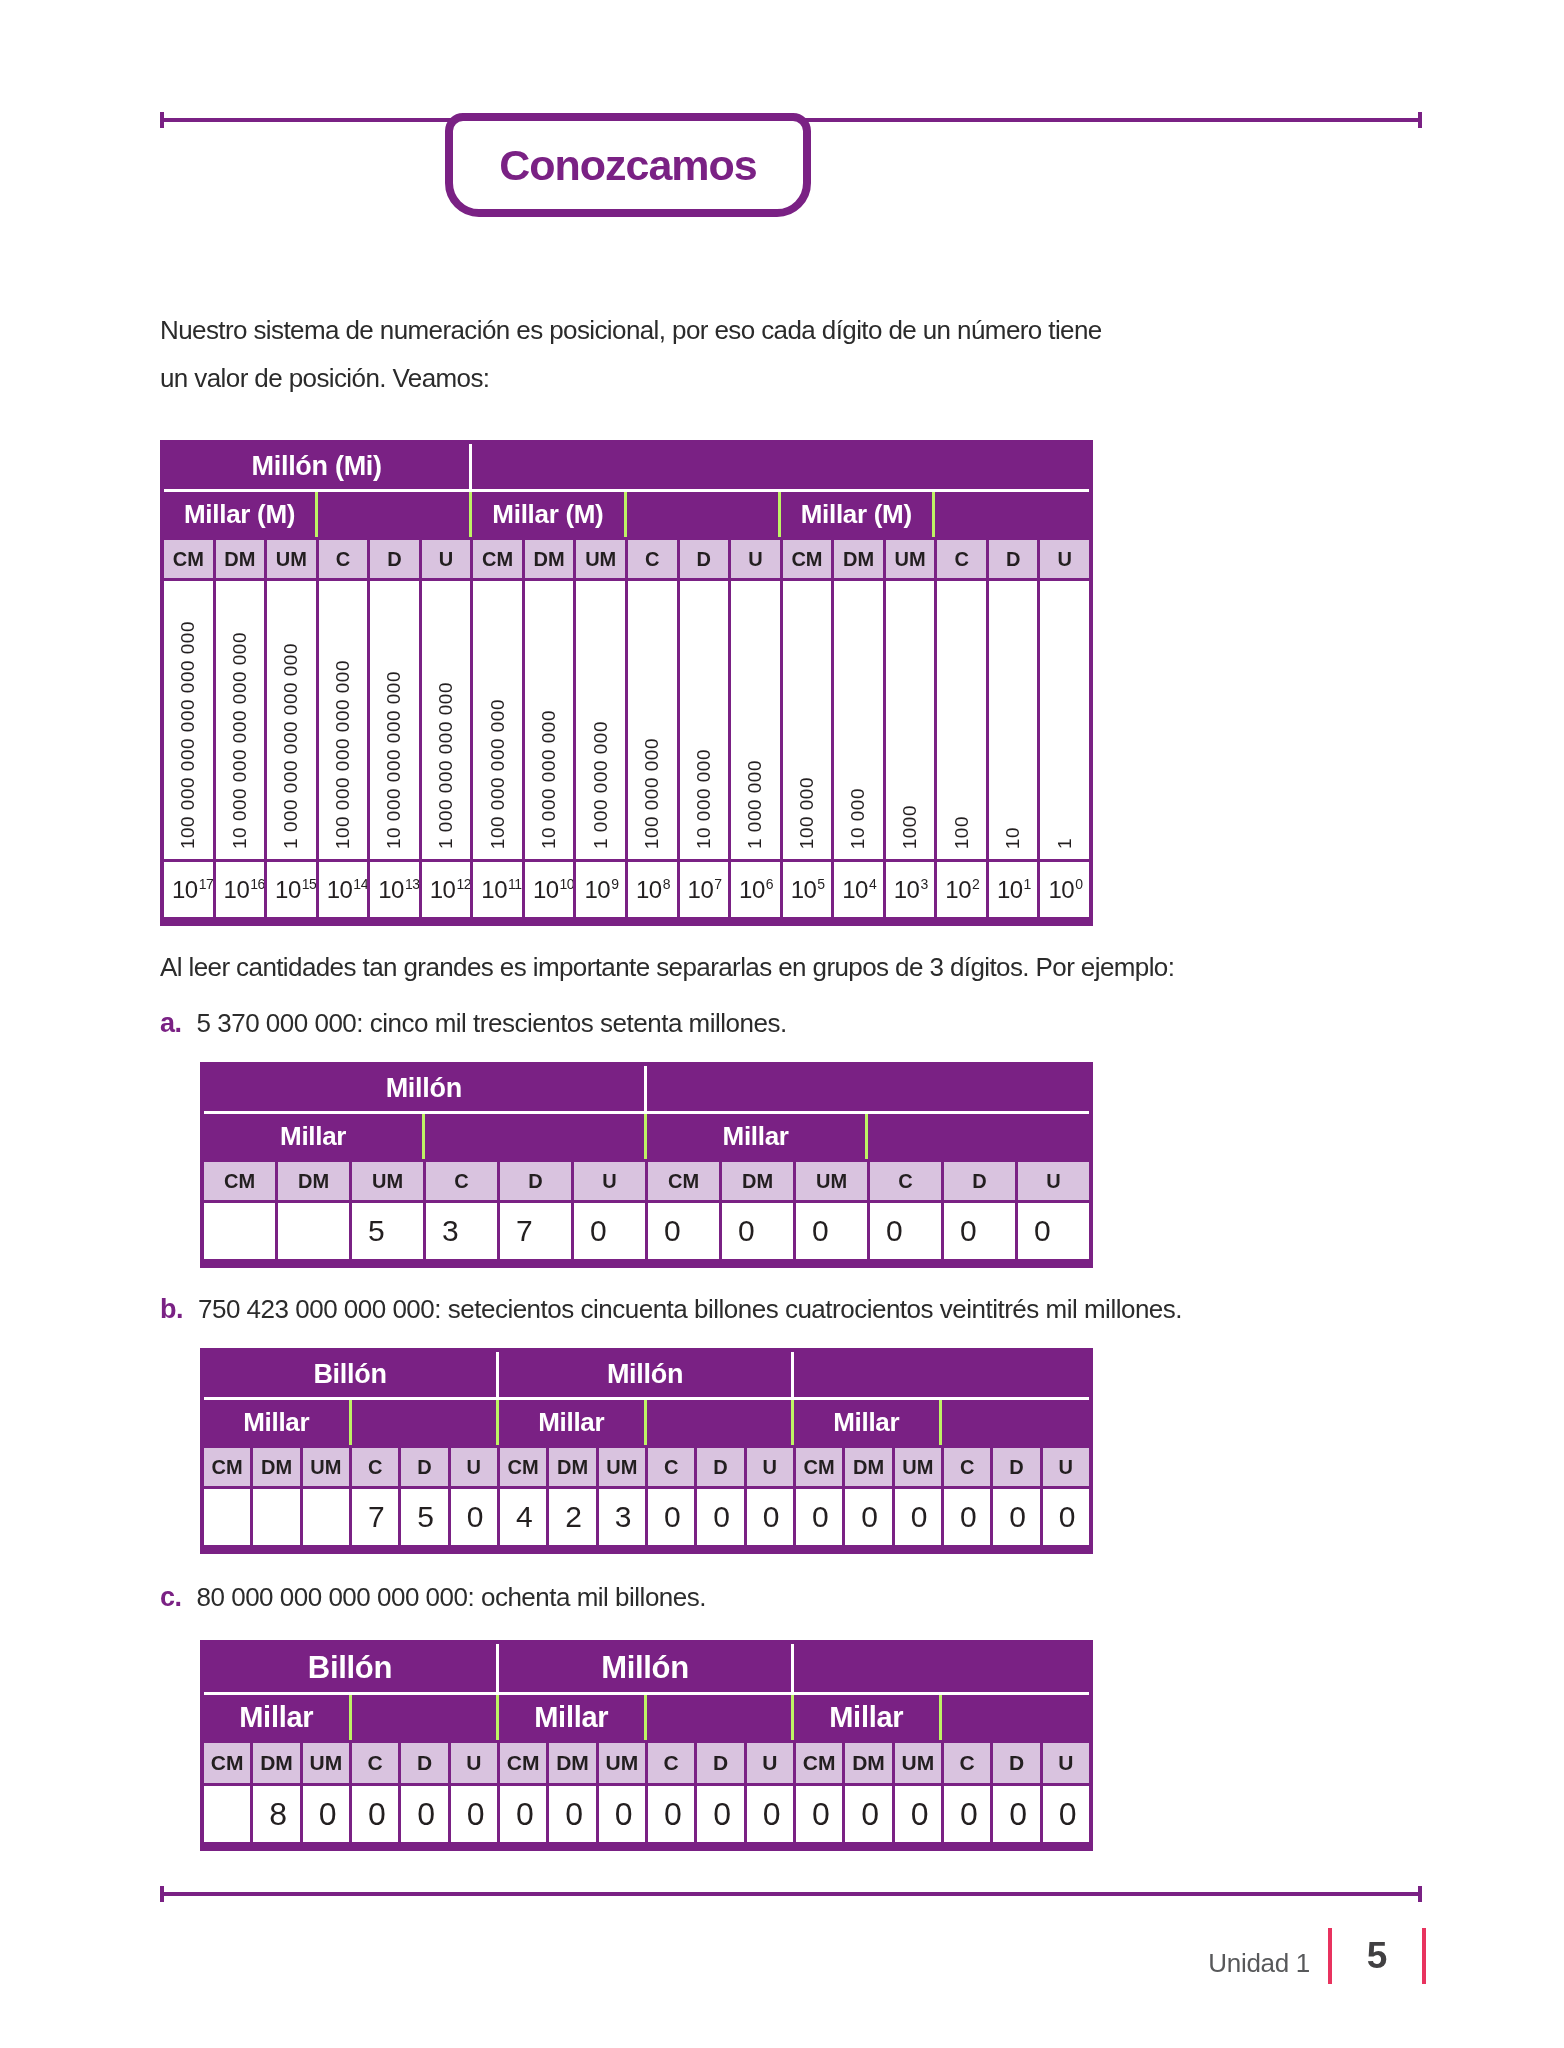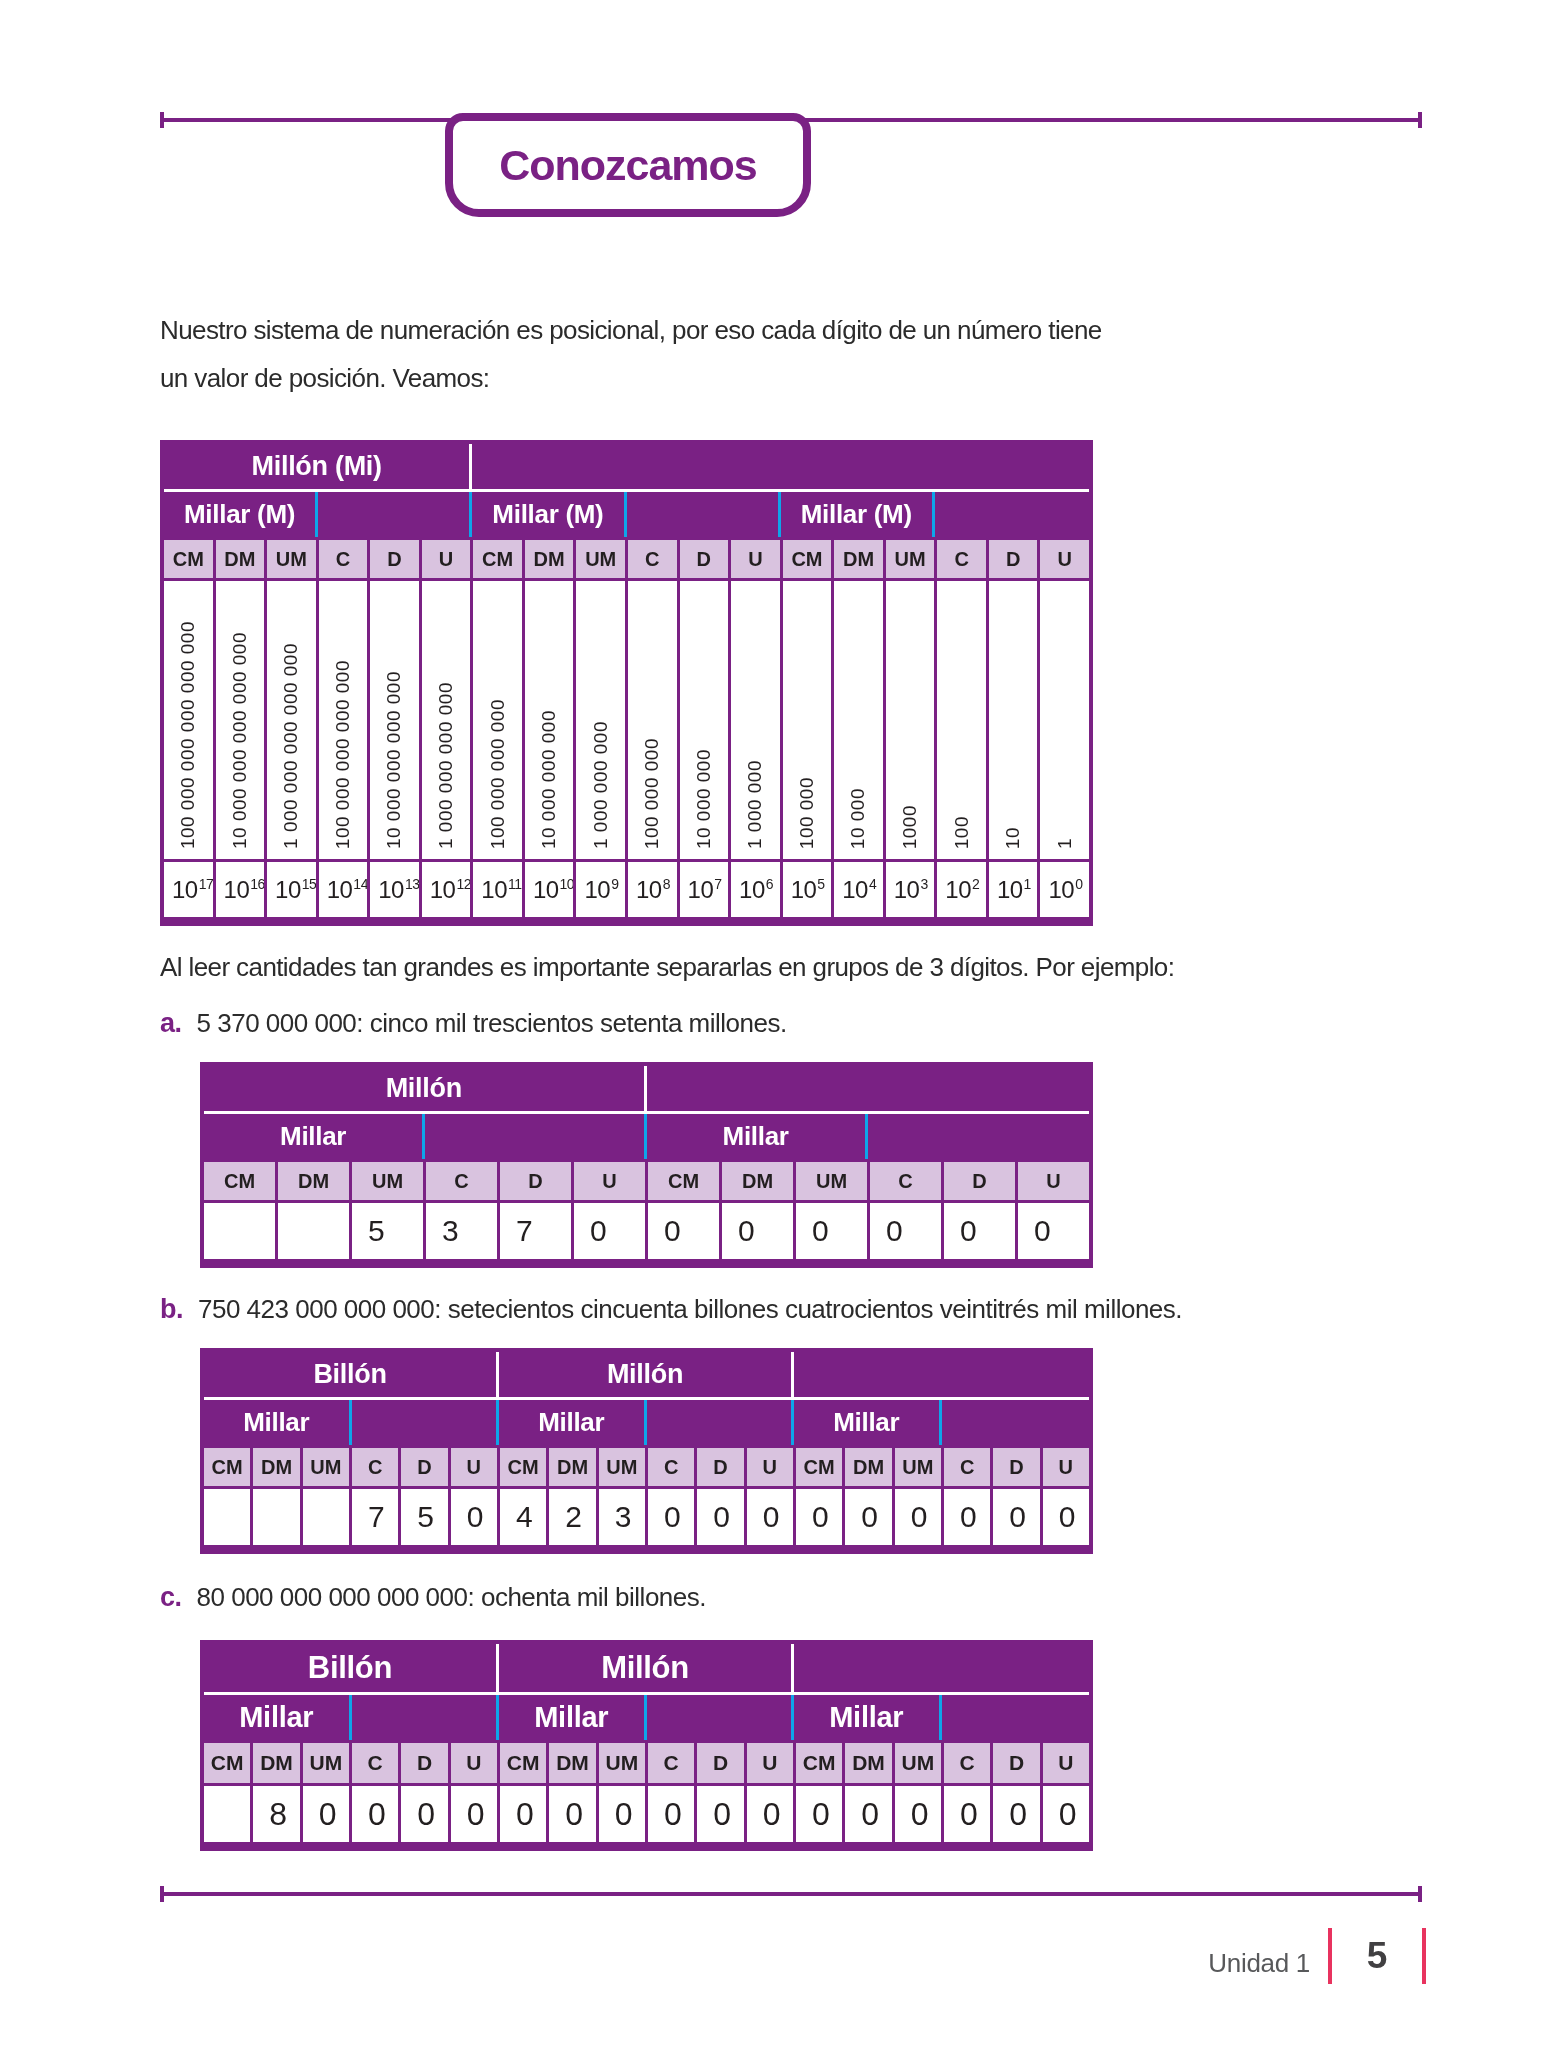--- a/index.html
+++ b/index.html
@@ -40,21 +40,21 @@
   #tableC{left:200px; top:1640px; width:885px;}
 
   .trow{display:grid;}
   .tcell{display:flex; align-items:center; justify-content:center; box-sizing:border-box; overflow:hidden;}
 
   .row-sec{background:#7A2184; border-bottom:3px solid #ffffff;}
   .row-sec .tcell{color:#fff; font-weight:bold; font-size:27px; height:45px; border-right:3px solid #fff; letter-spacing:-0.3px;}
   .row-sec .tcell:last-child{border-right:none;}
 
   .row-sub{background:#7A2184;}
-  .row-sub .tcell{color:#fff; font-weight:bold; font-size:26px; height:45px; border-right:3px solid #0ea5e9; letter-spacing:-0.3px;}
+  .row-sub .tcell{color:#fff; font-weight:bold; font-size:26px; height:45px; border-right:3px solid #bef264; letter-spacing:-0.3px;}
   .row-sub .tcell:last-child{border-right:none;}
 
   .row-cols{background:#7A2184; gap:3px; padding:3px 0;}
   .row-cols .tcell{background:#D9C3DF; height:38px; font-weight:bold; font-size:20px; color:#231F20;}
 
   .row-vals{background:#7A2184; gap:3px; padding-bottom:3px;}
   .row-vals .tcell{background:#fff; height:278px; align-items:flex-end; justify-content:center; padding-bottom:10px;}
   .vert{writing-mode:vertical-rl; transform:rotate(180deg); white-space:nowrap; font-size:19px; color:#231F20; letter-spacing:0.5px;}
 
   .row-pows{background:#7A2184; gap:3px;}

